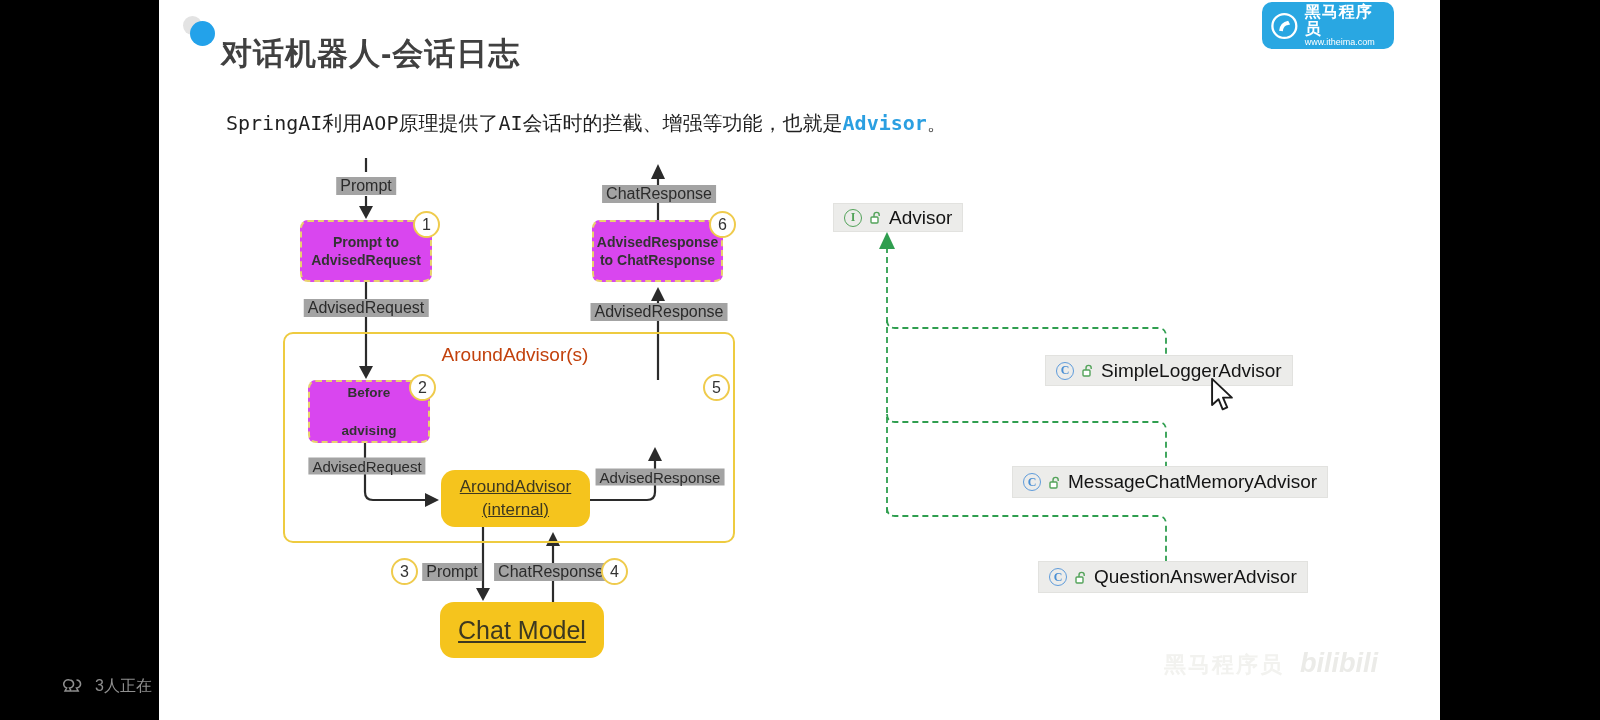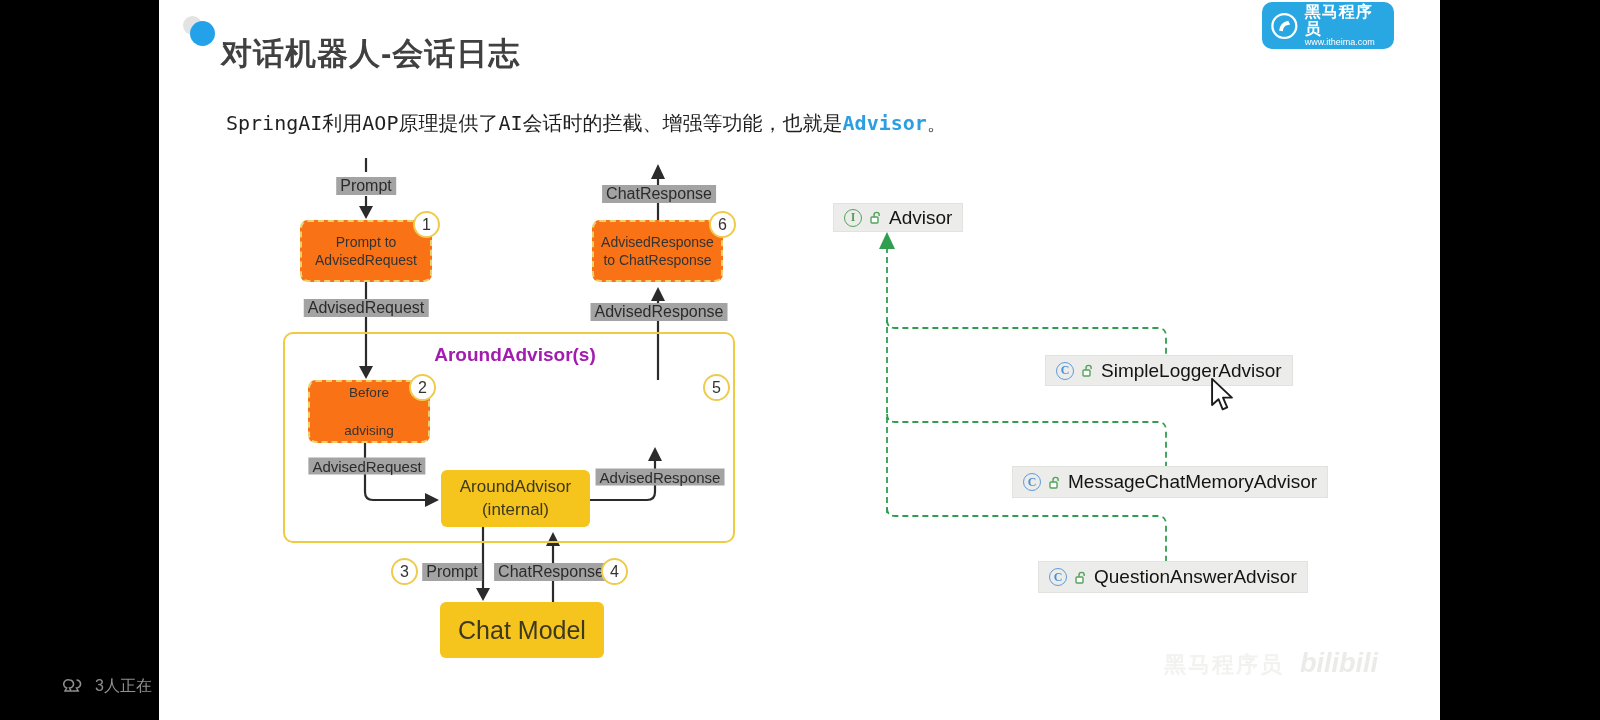--- a/index.html
+++ b/index.html
@@ -18,30 +18,30 @@
                  color:#404040; letter-spacing:1px; }
   .intro { position:absolute; left:67px; top:110px; font-size:20px; color:#1f1f1f;
            font-family:"DejaVu Sans Mono", monospace; }
   .intro b { color:#2b9fe1; }
 
   
   svg.lines { position:absolute; left:0; top:0; z-index:1; }
   .frame { position:absolute; left:124px; top:332px; width:452px; height:211px;
            border:2px solid #eecb40; border-radius:10px; z-index:2; }
   .frame-title { position:absolute; left:356px; top:344px; transform:translateX(-50%);
-                 font-size:19px; color:#a21caf; z-index:4; white-space:nowrap;font-weight:bold; }
-  .dashed-box { position:absolute; border:2px dashed #e9d16e; border-radius:8px; background:#f97316;
+                 font-size:19px; color:#c2410c; z-index:4; white-space:nowrap; }
+  .dashed-box { position:absolute; border:2px dashed #e9d16e; border-radius:8px; background:#d946ef;
                 display:flex; flex-direction:column; align-items:center; justify-content:center;
-                text-align:center; font-size:14px; color:#333; line-height:1.3; z-index:3; }
+                text-align:center; font-size:14px; color:#333; line-height:1.3; z-index:3;font-weight:bold; }
   .num { position:absolute; width:27px; height:27px; border-radius:50%; background:#fff;
          border:2px solid #efcb4d; display:flex; align-items:center; justify-content:center;
          font-size:16px; color:#333; z-index:5; }
-  .ybox { position:absolute; background:#f5c41d; border-radius:6px; display:flex;
+  .ybox { position:absolute; background:#f5c41d; border-radius:14px; display:flex;
           flex-direction:column; align-items:center; justify-content:center;
-          font-size:17px; color:#3d3820; z-index:3; line-height:1.3; }
+          font-size:17px; color:#3d3820; z-index:3; line-height:1.3;text-decoration:underline; }
   .vlabel { position:absolute; transform:translate(-50%,-50%); background:#a3a3a3;
             font-size:16px; color:#2b2b2b; white-space:nowrap; padding:0 4px; z-index:4; }
   .vlabel.small { font-size:15px; }
 
   
   .chip { position:absolute; background:#ececea; border:1px solid #e2e2df;
           display:flex; align-items:center; gap:8px; padding:0 10px;
           font-size:19px; color:#141414; z-index:3; white-space:nowrap; }
   .badge-i, .badge-c { width:18px; height:18px; border-radius:50%; display:flex;
           align-items:center; justify-content:center; font-size:12px; font-weight:bold;

